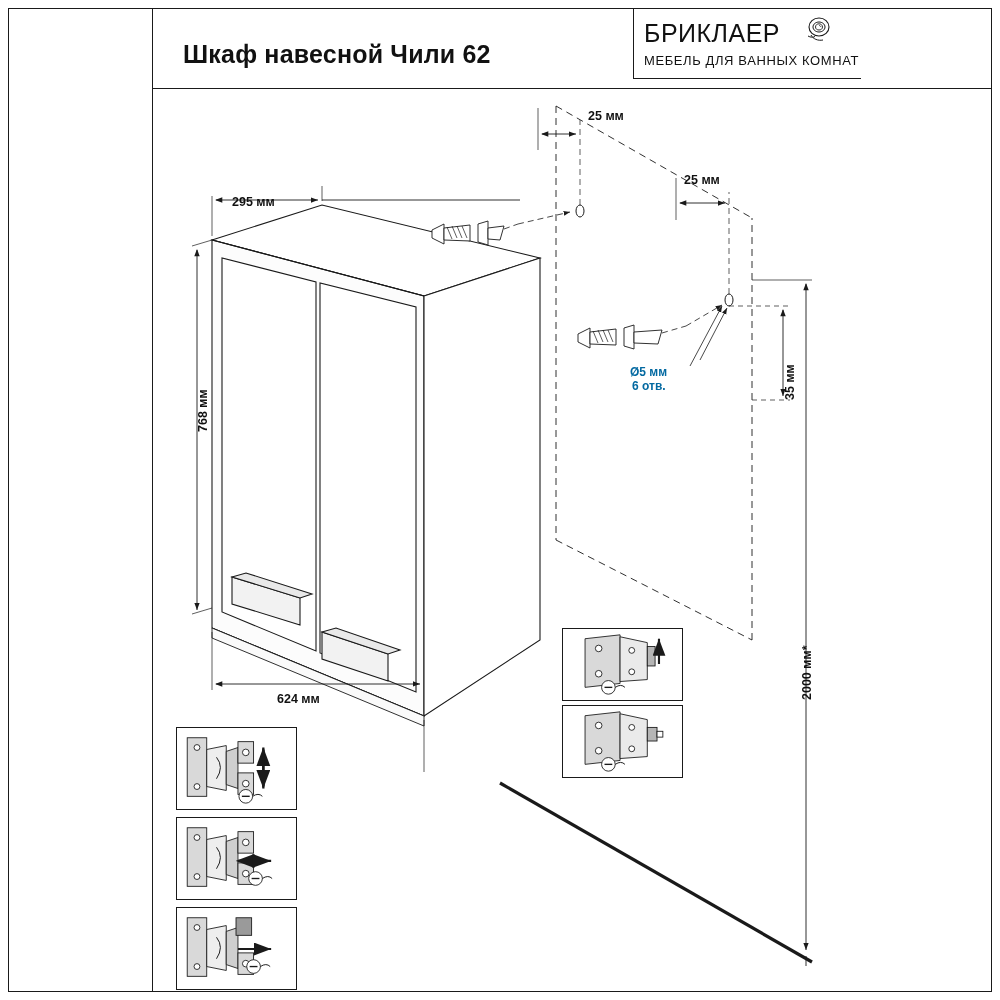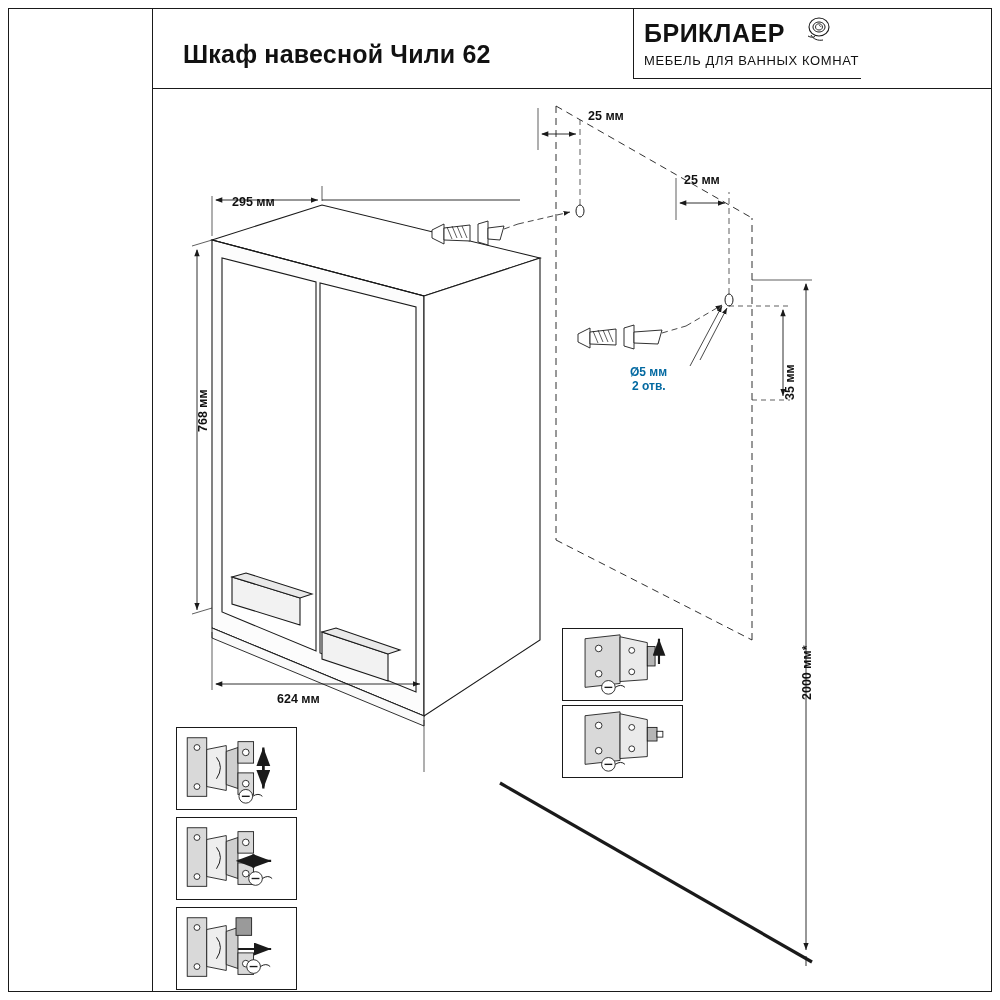--- a/index.html
+++ b/index.html
@@ -62,21 +62,21 @@
     height: 70px;
     border-bottom: 1px solid #1a1a1a;
     border-left: 1px solid #1a1a1a;
     box-sizing: border-box;
   }
   .logo-name {
     position: absolute;
     left: 10px;
     top: 10px;
     font-size: 25px;
-    font-weight: bold;
+    font-weight: normal;
     letter-spacing: 0.5px;
   }
   .logo-sub {
     position: absolute;
     left: 10px;
     top: 44px;
     font-size: 13px;
     letter-spacing: 0.6px;
     color: #111;
   }
@@ -278,21 +278,21 @@
 
   <div class="dim-label" style="left:232px; top:195px;">295 мм</div>
   <div class="dim-label vert" style="left:196px; top:432px;">768 мм</div>
   <div class="dim-label" style="left:277px; top:692px;">624 мм</div>
   <div class="dim-label" style="left:588px; top:109px;">25 мм</div>
   <div class="dim-label" style="left:684px; top:173px;">25 мм</div>
   <div class="dim-label vert" style="left:783px; top:400px;">35 мм</div>
   <div class="dim-label vert" style="left:800px; top:700px;">2000 мм*</div>
 
   <div class="small-note" style="left:630px; top:366px;">Ø5 мм</div>
-  <div class="small-note" style="left:632px; top:380px;">2 отв.</div>
+  <div class="small-note" style="left:632px; top:380px;">6 отв.</div>
 
   <div class="step-box" style="left:176px; top:727px; width:121px; height:83px;">
     <svg viewBox="0 0 121 83" style="width:100%;height:100%">
       <g stroke="#1a1a1a" fill="none" stroke-width="0.9">
         <rect x="10" y="10" width="20" height="60" fill="#d9d9d9"></rect>
         <circle cx="20" cy="20" r="3" fill="#fff"></circle>
         <circle cx="20" cy="60" r="3" fill="#fff"></circle>
         <path d="M30,22 L50,18 L50,64 L30,60 Z" fill="#eeeeee"></path>
         <path d="M50,24 L62,20 L62,62 L50,58 Z" fill="#cfcfcf"></path>
         <rect x="62" y="14" width="16" height="22" fill="#d9d9d9"></rect>

